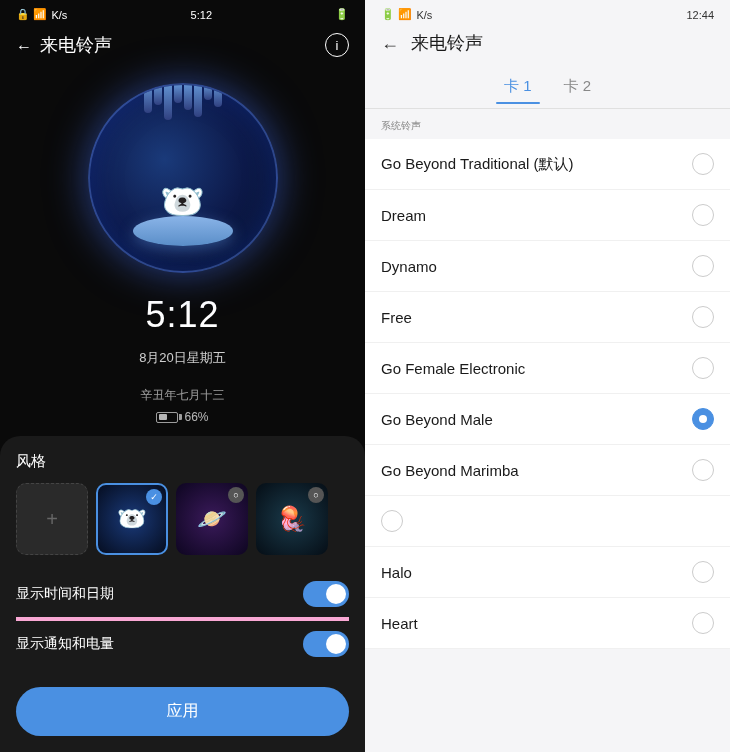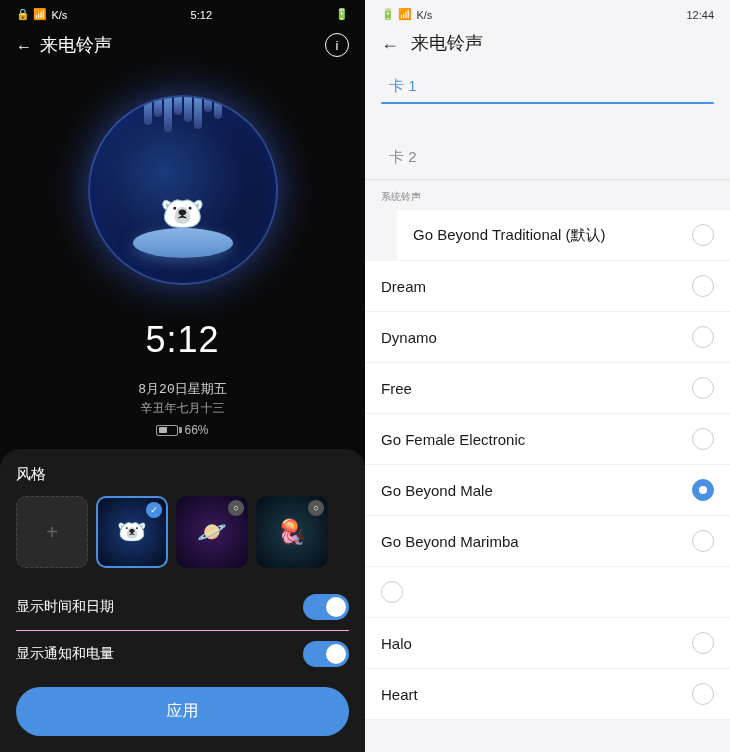--- a/index.html
+++ b/index.html
@@ -147,28 +147,27 @@
     .time-display {
       font-size: 36px;
       font-weight: 300;
       color: white;
       letter-spacing: 1px;
     }
 
     .date-display {
       font-size: 13px;
       color: rgba(255,255,255,0.8);
-      margin-top: 19px;
-      font-family: Liberation Mono, monospace;
+      margin-top: 13px;
     }
 
     .lunar-date {
       font-size: 12px;
       color: rgba(255,255,255,0.6);
-      margin-top: 2px;
+      margin-top: 20px;
     }
 
     .battery-display {
       display: flex;
       align-items: center;
       justify-content: center;
       gap: 6px;
       margin-top: 6px;
       font-size: 12px;
       color: rgba(255,255,255,0.7);
@@ -271,21 +270,21 @@
       justify-content: center;
       font-size: 9px;
       color: white;
     }
 
     .toggle-row {
       display: flex;
       justify-content: space-between;
       align-items: center;
       padding: 10px 0;
-      border-bottom: 1px solid #f9a8d4;
+      border-bottom: 4px solid #f9a8d4;
     }
 
     .toggle-row:last-of-type {
       border-bottom: none;
     }
 
     .toggle-label {
       font-size: 14px;
       color: white;
     }
@@ -311,21 +310,21 @@
     }
 
     .apply-btn {
       width: 100%;
       padding: 14px;
       background: #4a90e2;
       border: none;
       border-radius: 25px;
       color: white;
       font-size: 16px;
-      margin-top: 10px;
+      margin-top: 20px;
       cursor: pointer;
     }
 
     
     .right-panel {
       width: 365px;
       height: 752px;
       background: #f5f5f7;
       display: flex;
       flex-direction: column;
@@ -357,25 +356,24 @@
 
     .header-right .page-title {
       font-size: 18px;
       font-weight: 500;
       color: #1a1a1a;
     }
 
     .tabs-container {
       display: flex;
       justify-content: center;
-      gap: 40px;
+      gap: 16px;
       padding: 8px 16px 4px;
       background: #f5f5f7;
       border-bottom: 1px solid #e0e0e0;
-      flex-direction: column;
     }
 
     .tab {
       font-size: 15px;
       padding: 4px 8px 8px;
       color: #888;
       cursor: pointer;
       position: relative;
     }
 
@@ -411,21 +409,20 @@
       justify-content: space-between;
       align-items: center;
       padding: 14px 16px;
       background: white;
       border-bottom: 1px solid #f0f0f0;
       cursor: pointer;
     }
 
     .ringtone-item:first-child {
       border-top: none;
-      margin-left: 32px;
     }
 
     .ringtone-name {
       font-size: 15px;
       color: #1a1a1a;
     }
 
     .radio-circle {
       width: 22px;
       height: 22px;

